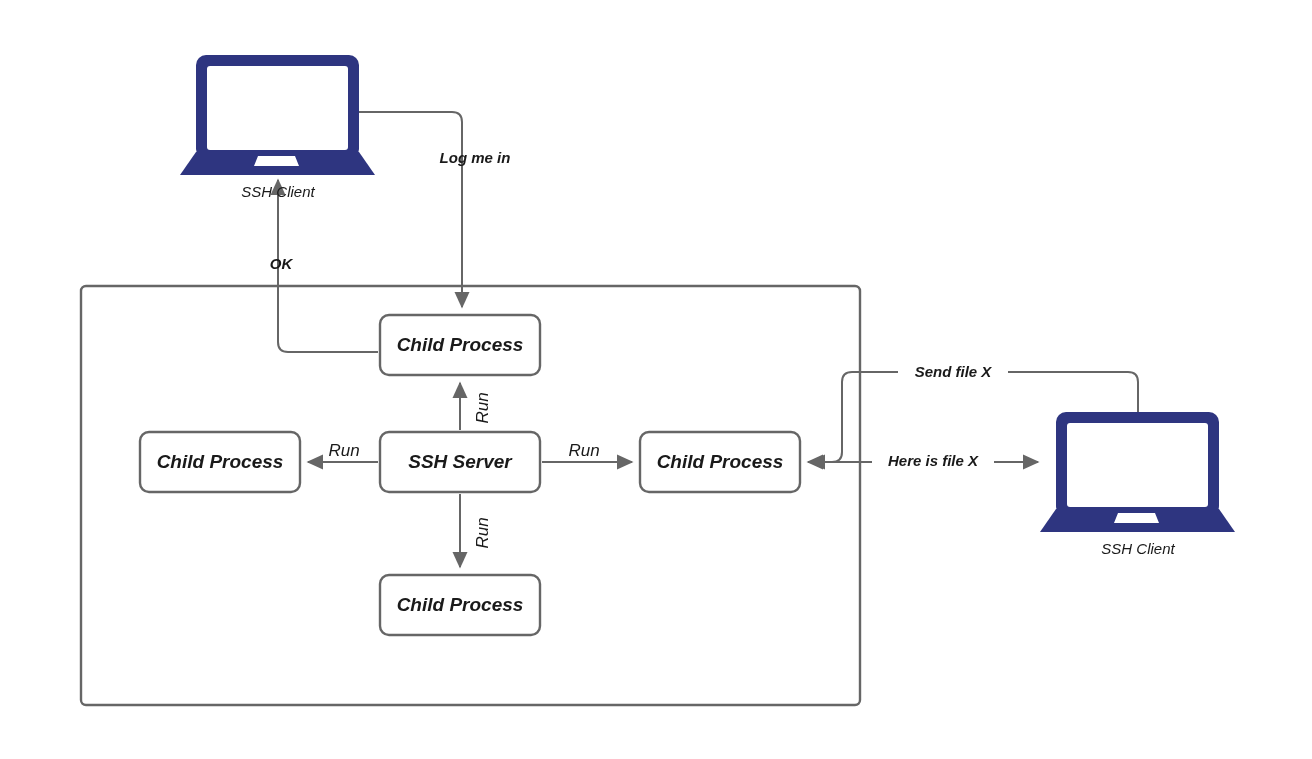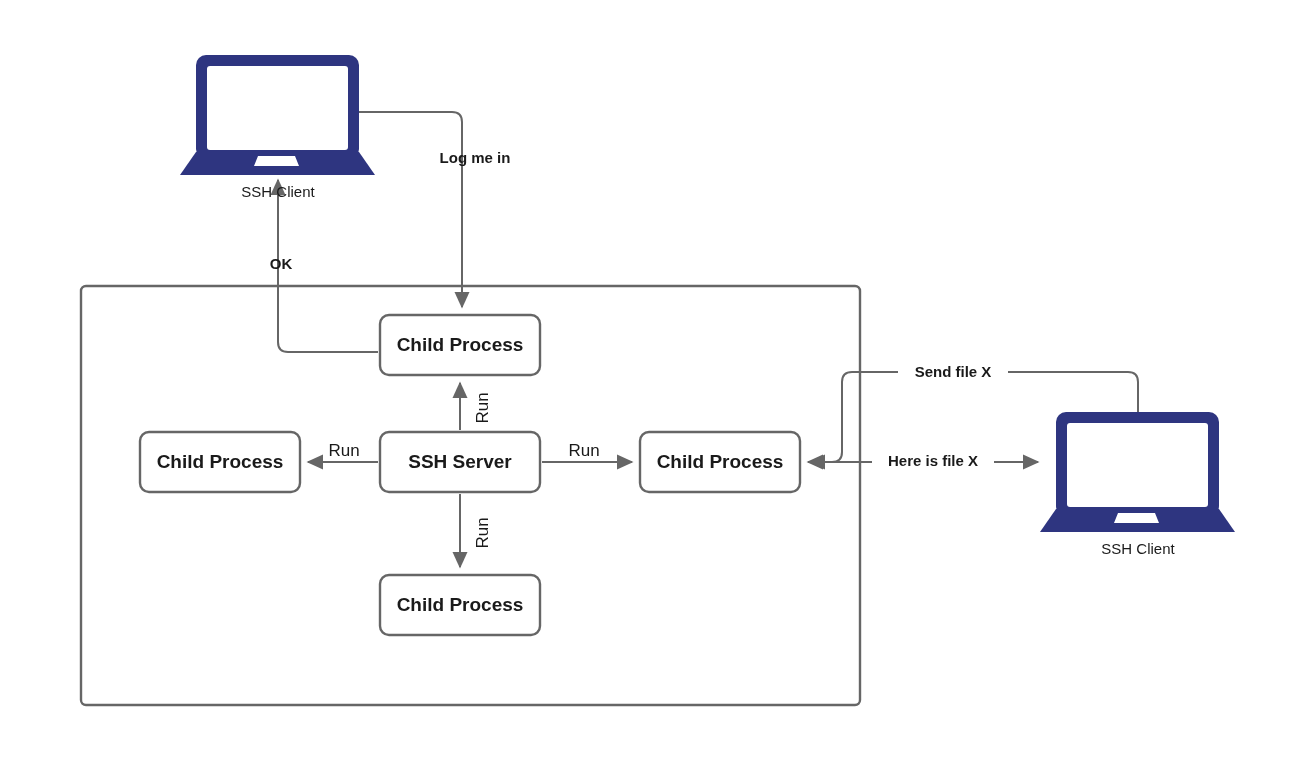--- a/index.html
+++ b/index.html
@@ -9,20 +9,21 @@
   }
   body {
     font-family: "Liberation Sans", sans-serif;
   }
   #canvas {
     position: relative;
     width: 1312px;
     height: 759px;
     background: #ffffff;
     overflow: hidden;
+    font-style: italic;
   }
   svg.diagram {
     position: absolute;
     left: 0;
     top: 0;
     width: 1312px;
     height: 759px;
     display: block;
   }
   .box-label {

